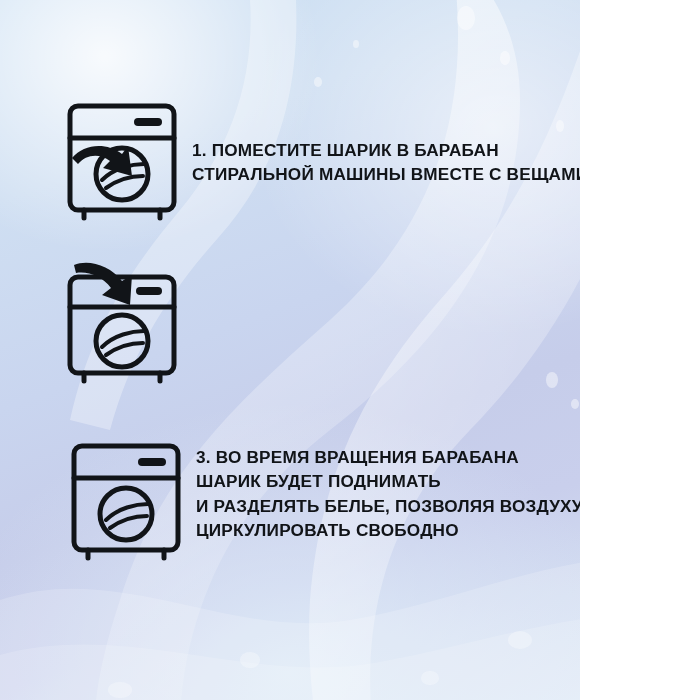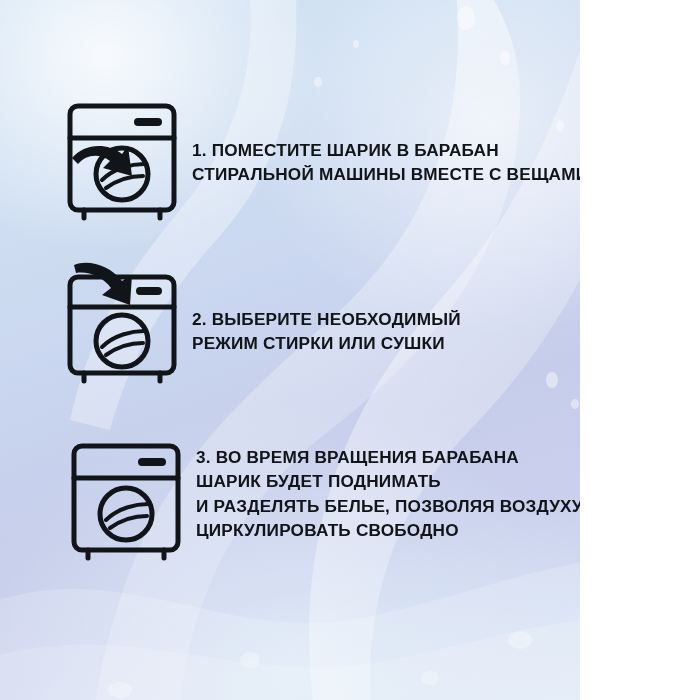--- a/index.html
+++ b/index.html
@@ -154,22 +154,20 @@
             <line x1="98" y1="118" x2="98" y2="126"></line>
 
             <circle cx="60" cy="86" r="26"></circle>
             <path d="M40,92 C52,80 70,76 82,76" stroke-width="4"></path>
             <path d="M44,100 C58,90 70,88 81,88" stroke-width="4"></path>
           </g>
 
           <path d="M12,10 C26,4 48,10 60,26 L70,20 L68,50 L40,40 L49,33 C40,21 26,16 14,18 Z" fill="#111418"></path>
         </svg>
       </div>
-      <div class="step-text">2. ВЫБЕРИТЕ НЕОБХОДИМЫЙ
-РЕЖИМ СТИРКИ ИЛИ СУШКИ</div>
     </div>
 
     <div class="step" id="step-3">
       <div class="step-icon">
         <svg width="120" height="125" viewBox="0 0 120 125" xmlns="http://www.w3.org/2000/svg">
           <g fill="none" stroke="#111418" stroke-width="5" stroke-linejoin="round" stroke-linecap="round">
             <rect x="8" y="8" width="104" height="104" rx="8"></rect>
             <line x1="8" y1="40" x2="112" y2="40"></line>
             <rect x="72" y="20" width="28" height="8" rx="4" fill="#111418" stroke="none"></rect>
             <line x1="22" y1="112" x2="22" y2="120"></line>

